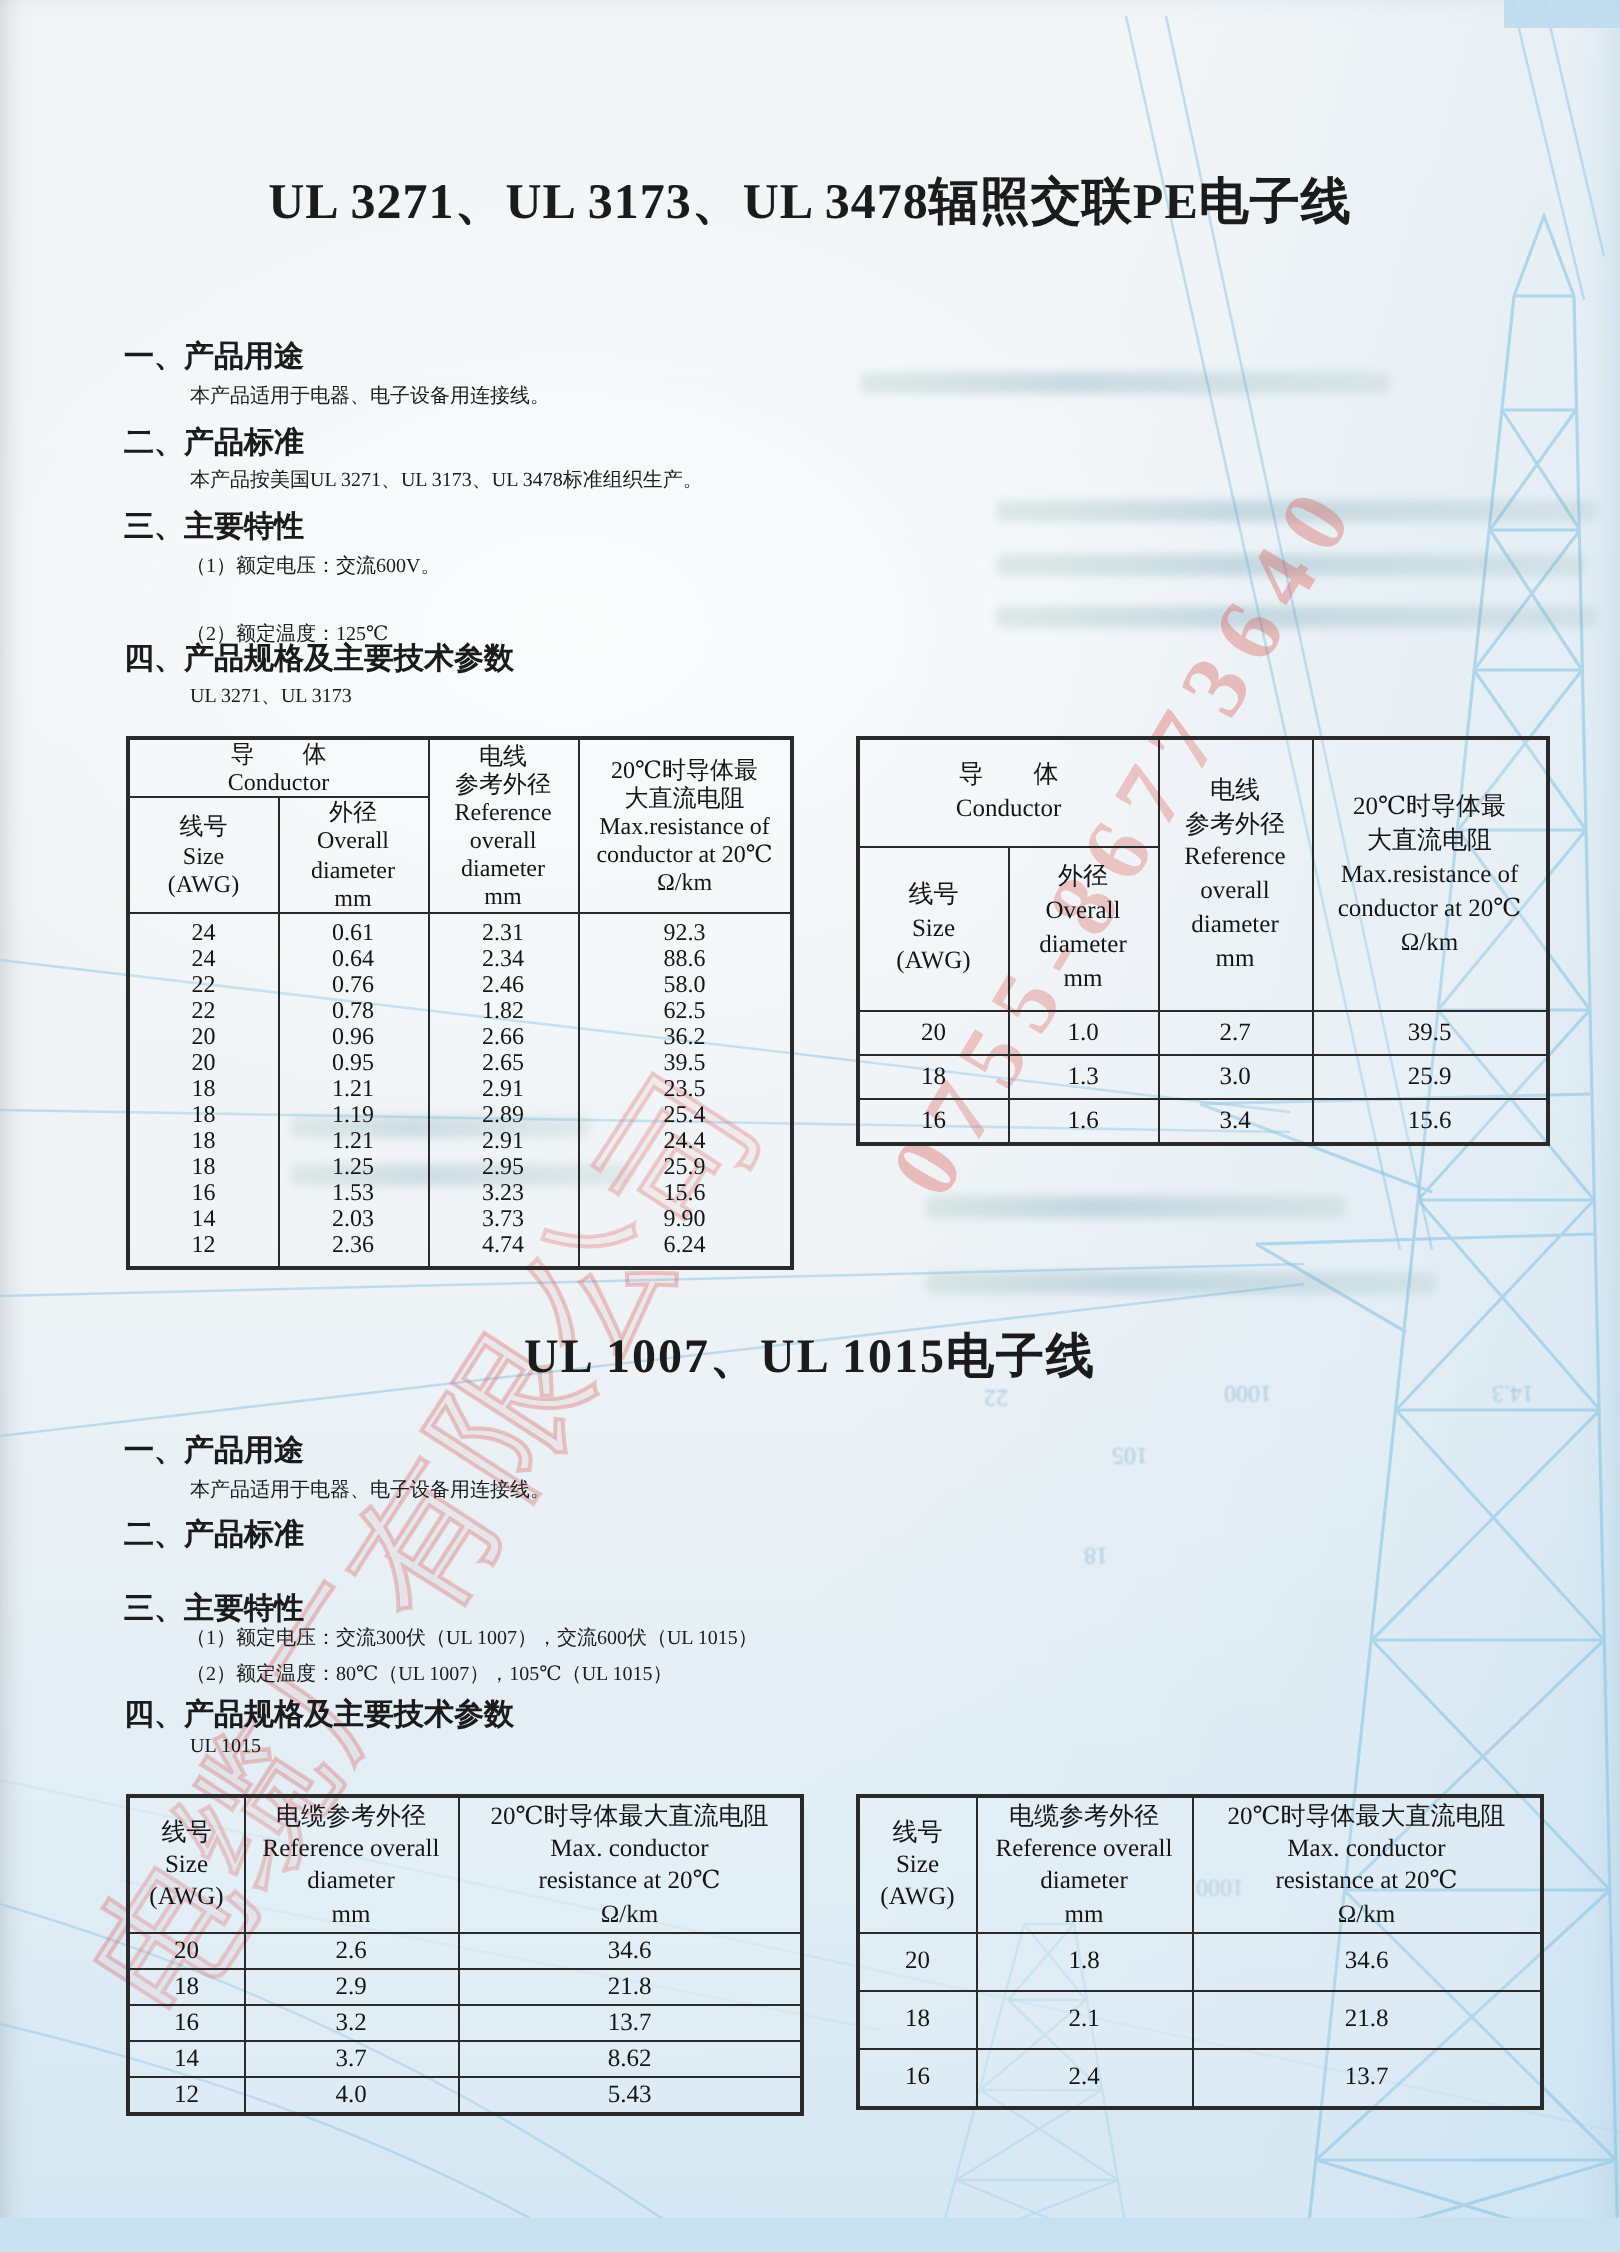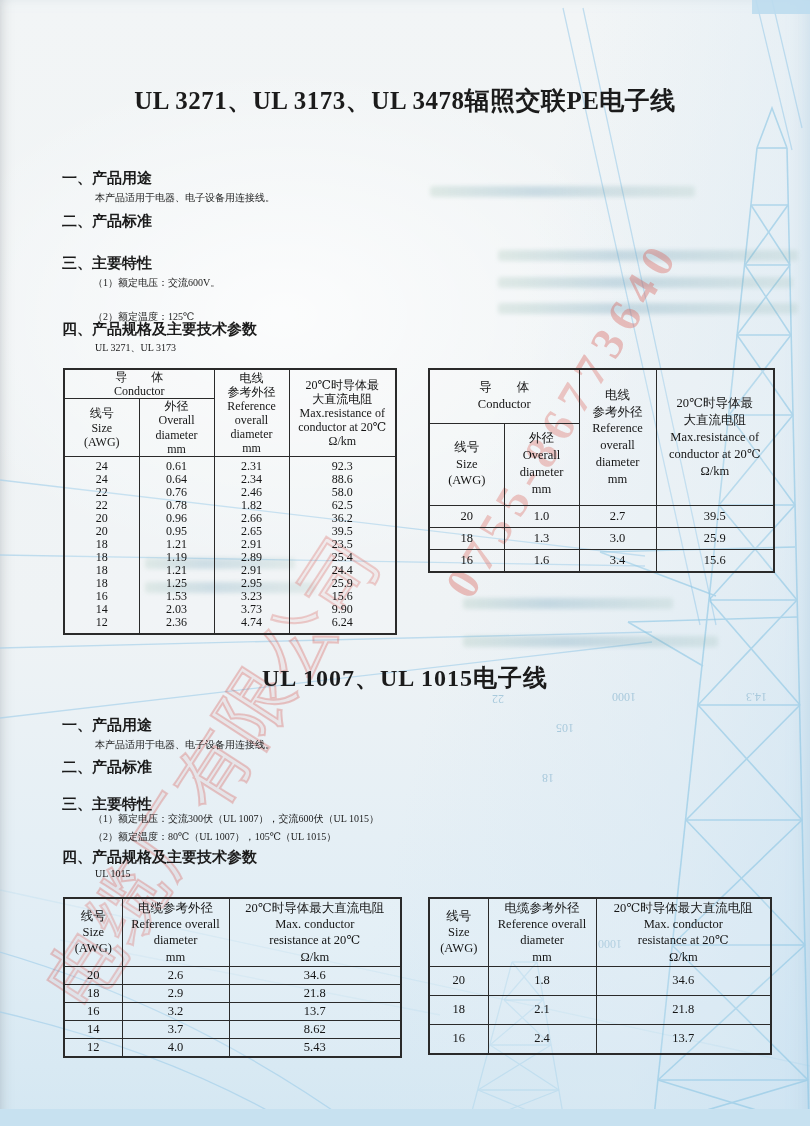--- a/index.html
+++ b/index.html
@@ -160,20 +160,21 @@
   <div class="bleed" style="left:542px;top:770px;" data-bind="background.bleed.4">18</div>
   <div class="bleed" style="left:598px;top:936px;" data-bind="background.bleed.5">1000</div>
 
   <div class="wm-co" data-bind="watermark.company">电缆厂有限公司</div>
   <div class="wm-phone" data-bind="watermark.phone">0755-86773640</div>
 
   <div class="t1" data-bind="doc.section1.title">UL 3271、UL 3173、UL 3478辐照交联PE电子线</div>
   <div class="hd" style="left:62px;top:169px;" data-bind="doc.section1.h1">一、产品用途</div>
   <div class="bd" style="left:95px;top:191px;" data-bind="doc.section1.p1">本产品适用于电器、电子设备用连接线。</div>
   <div class="hd" style="left:62px;top:212px;" data-bind="doc.section1.h2">二、产品标准</div>
+  <div class="bd" style="left:95px;top:233px;" data-bind="doc.section1.p2">本产品按美国UL 3271、UL 3173、UL 3478标准组织生产。</div>
   <div class="hd" style="left:62px;top:254px;" data-bind="doc.section1.h3">三、主要特性</div>
   <div class="bd" style="left:93px;top:276px;" data-bind="doc.section1.p3a">（1）额定电压：交流600V。</div>
   <div class="bd" style="left:93px;top:298px;margin-top:12px;" data-bind="doc.section1.p3b">（2）额定温度：125℃</div>
   <div class="hd" style="left:62px;top:320px;" data-bind="doc.section1.h4">四、产品规格及主要技术参数</div>
   <div class="bd" style="left:95px;top:341px;" data-bind="doc.section1.p4">UL 3271、UL 3173</div>
 
   <table class="spec" id="tblA">
     <colgroup>
         <col style="width:75px">
         <col style="width:75px">

